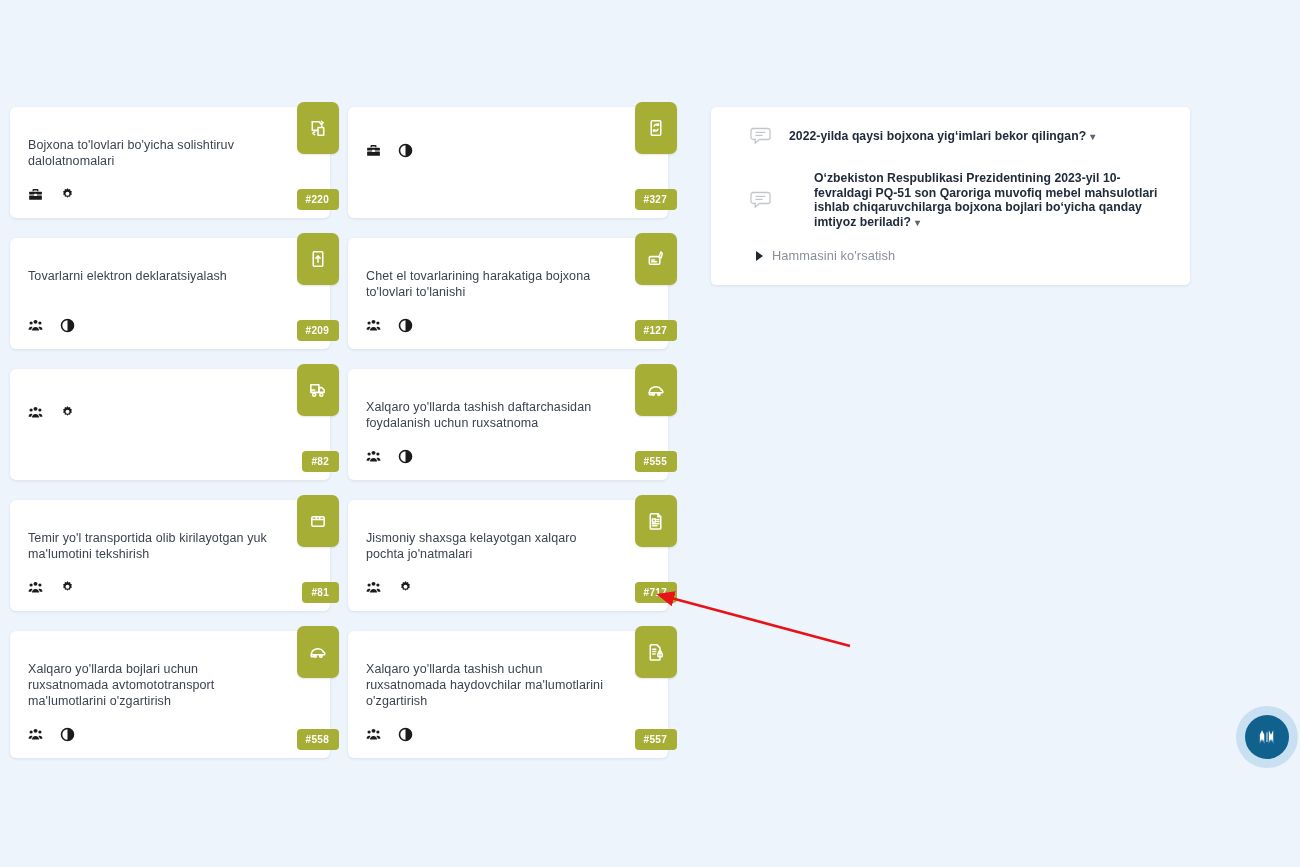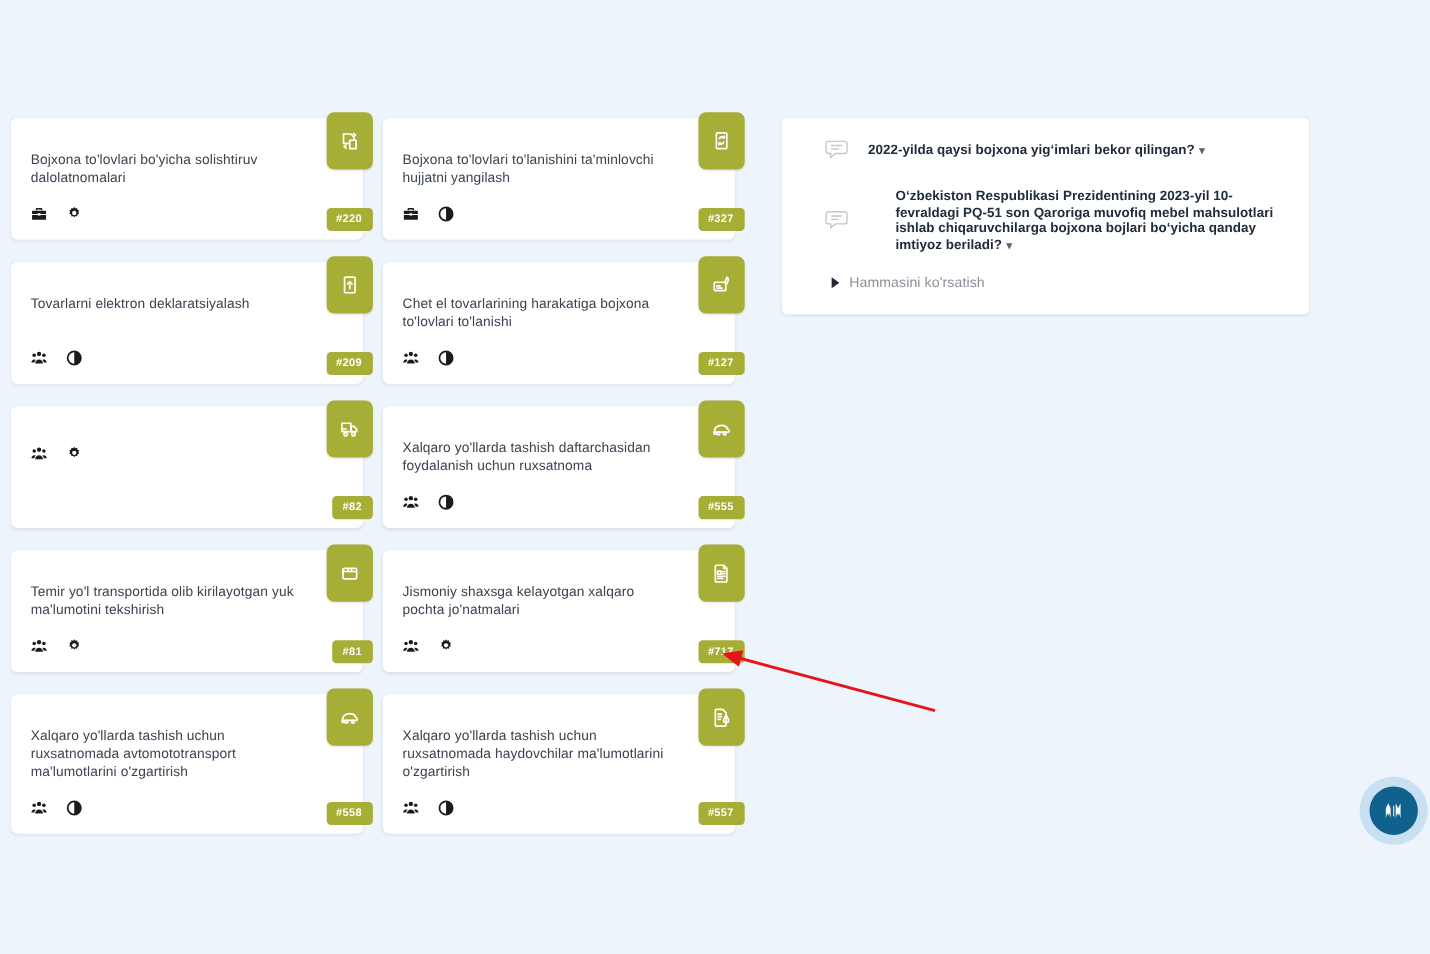--- a/index.html
+++ b/index.html
@@ -238,21 +238,20 @@
             <path d="M4 4h7l3 3v2"></path>
             <path d="M4 4v9h5"></path>
             <path d="M10 10h6v8h-6z"></path>
             <path d="M13.5 3.5l2 1.5-2 1.5"></path>
             <path d="M6.5 17.5l-2-1.5 2-1.5"></path>
           </svg>
         </div>
         <div class="num-badge">#220</div>
       </div>
       <div class="service-card">
-        <div class="service-title">Bojxona to'lovlari to'lanishini ta'minlovchi hujjatni yangilash</div>
         <div class="card-meta">
           <span class="m-icon">
             <svg viewBox="0 0 16 16" fill="#1b1b1b">
               <path d="M6 2.2h4a1.2 1.2 0 0 1 1.2 1.2v1.1h-1.4V3.6h-3.6v0.9H4.8V3.4A1.2 1.2 0 0 1 6 2.2z"></path>
               <rect x="1.2" y="5" width="13.6" height="3.1" rx="0.6"></rect>
               <rect x="1.2" y="9" width="13.6" height="4.6" rx="0.6"></rect>
               <rect x="6.6" y="7.2" width="2.8" height="2.4" rx="0.4" fill="#ffffff"></rect>
             </svg>
           </span>
           <span class="m-icon">
@@ -450,21 +449,21 @@
             <rect x="6.2" y="8.5" width="3.2" height="3"></rect>
             <path d="M10.8 9h2.4"></path>
             <path d="M10.8 11h2.4"></path>
             <path d="M6.2 13.5h7"></path>
             <path d="M6.2 15.5h5"></path>
           </svg>
         </div>
         <div class="num-badge">#717</div>
       </div>
       <div class="service-card tall">
-        <div class="service-title">Xalqaro yo'llarda tashish uchun ruxsatnomada avtomototransport ma'lumotlarini o'zgartirish</div>
+        <div class="service-title">Xalqaro yo'llarda bojlari uchun ruxsatnomada avtomototransport ma'lumotlarini o'zgartirish</div>
         <div class="card-meta">
           <span class="m-icon">
             <svg viewBox="0 0 16 16" fill="#1b1b1b">
               <circle cx="8" cy="4.1" r="2.1"></circle>
               <circle cx="3.3" cy="5.3" r="1.7"></circle>
               <circle cx="12.7" cy="5.3" r="1.7"></circle>
               <path d="M4.2 13.4c0-2.2 1.7-3.9 3.8-3.9s3.8 1.7 3.8 3.9z"></path>
               <path d="M0.6 12.4c0-1.7 1.2-3 2.8-3 .5 0 1 .1 1.4.4-.8.8-1.3 1.8-1.4 2.6z"></path>
               <path d="M15.4 12.4h-2.8c-.1-.8-.6-1.8-1.4-2.6.4-.3.9-.4 1.4-.4 1.6 0 2.8 1.3 2.8 3z"></path>
             </svg>

